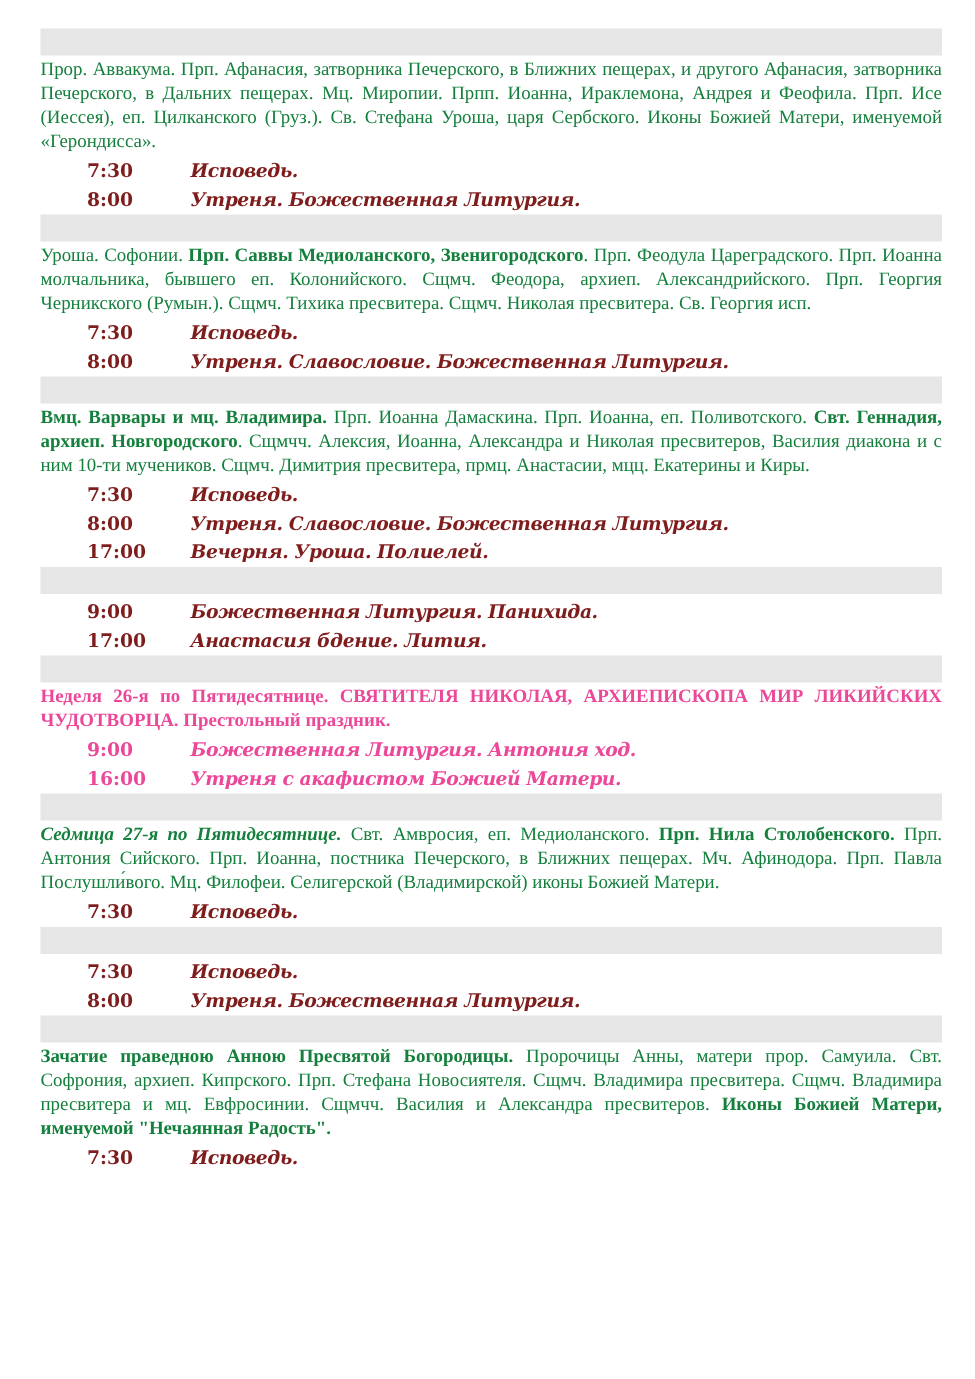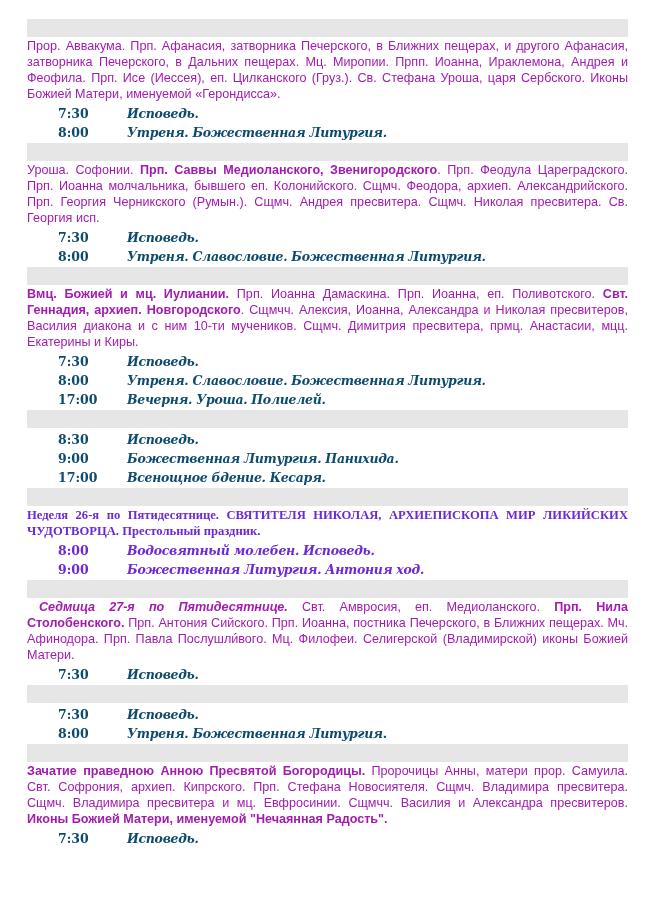--- a/index.html
+++ b/index.html
@@ -12,42 +12,42 @@
       line-height: 18px;
       font-family: "DejaVu Serif", serif;
       font-weight: bold;
       font-size: 14px;
       color: #111;
       white-space: pre;
       overflow: hidden;
       letter-spacing: 0;
     }
     .saints {
-      font-family: Liberation Sans, sans-serif;
+      font-family: Liberation Serif, serif;
       font-size: 12.6px;
       line-height: 16px;
-      color: #a21caf;
+      color: #15803d;
       text-align: justify;
       margin: 1px 0 0 0;
     }
     .saints b { font-weight: bold; }
-    .saints i { font-style: italic; font-weight: bold; margin-left: 12px; }
+    .saints i { font-style: italic; font-weight: bold; }
     .services { margin: 2px 0 1px 0; }
     .service {
       height: 19px;
       line-height: 19px;
       font-family: "DejaVu Serif", serif;
       font-size: 12.5px;
       font-weight: bold;
-      color: #0c4a6e;
+      color: #7f1d1d;
       white-space: nowrap;
     }
     .service .time { display: inline-block; width: 69px; margin-left: 31px; }
     .service .name { font-style: italic; font-family: "DejaVu Serif", serif; font-size: 12.5px; letter-spacing: -0.3px; }
-    .feast .day-header, .feast .saints, .feast .service { color: #6d28d9; }
+    .feast .day-header, .feast .saints, .feast .service { color: #ec4899; }
     .feast .saints { font-weight: bold; font-family: "Liberation Serif", serif; }
   </style>
 </head>
 <body>
 
 <div class="page" id="page">
     <section class="day">
     <div class="day-header">
       
     </div>
@@ -58,74 +58,71 @@
   </div>
         <div class="service">
     <span class="time">8:00</span><span class="name">Утреня. Божественная Литургия.</span>
   </div>
       </div>
   </section>
     <section class="day">
     <div class="day-header">
       
     </div>
-    <p class="saints"><span>Уроша. Софонии. </span><b>Прп. Саввы Медиоланского, Звенигородского</b><span>. Прп. Феодула Цареградского. Прп. Иоанна молчальника, бывшего еп. Колонийского. Сщмч. Феодора, архиеп. Александрийского. Прп. Георгия Черникского (Румын.). Сщмч. Андрея пресвитера. Сщмч. Николая пресвитера. Св. Георгия исп.</span></p>
+    <p class="saints"><span>Уроша. Софонии. </span><b>Прп. Саввы Медиоланского, Звенигородского</b><span>. Прп. Феодула Цареградского. Прп. Иоанна молчальника, бывшего еп. Колонийского. Сщмч. Феодора, архиеп. Александрийского. Прп. Георгия Черникского (Румын.). Сщмч. Тихика пресвитера. Сщмч. Николая пресвитера. Св. Георгия исп.</span></p>
     <div class="services">
         <div class="service">
     <span class="time">7:30</span><span class="name">Исповедь.</span>
   </div>
         <div class="service">
     <span class="time">8:00</span><span class="name">Утреня. Славословие. Божественная Литургия.</span>
   </div>
       </div>
   </section>
     <section class="day">
     <div class="day-header">
       
     </div>
-    <p class="saints"><b>Вмц. Божией и мц. Иулиании.</b><span> Прп. Иоанна Дамаскина. Прп. Иоанна, еп. Поливотского. </span><b>Свт. Геннадия, архиеп. Новгородского</b><span>. Сщмчч. Алексия, Иоанна, Александра и Николая пресвитеров, Василия диакона и с ним 10-ти мучеников. Сщмч. Димитрия пресвитера, прмц. Анастасии, мцц. Екатерины и Киры.</span></p>
+    <p class="saints"><b>Вмц. Варвары и мц. Владимира.</b><span> Прп. Иоанна Дамаскина. Прп. Иоанна, еп. Поливотского. </span><b>Свт. Геннадия, архиеп. Новгородского</b><span>. Сщмчч. Алексия, Иоанна, Александра и Николая пресвитеров, Василия диакона и с ним 10-ти мучеников. Сщмч. Димитрия пресвитера, прмц. Анастасии, мцц. Екатерины и Киры.</span></p>
     <div class="services">
         <div class="service">
     <span class="time">7:30</span><span class="name">Исповедь.</span>
   </div>
         <div class="service">
     <span class="time">8:00</span><span class="name">Утреня. Славословие. Божественная Литургия.</span>
   </div>
         <div class="service">
     <span class="time">17:00</span><span class="name">Вечерня. Уроша. Полиелей.</span>
   </div>
       </div>
   </section>
     <section class="day">
     <div class="day-header">
       
     </div>
     <div class="services">
         <div class="service">
-    <span class="time">8:30</span><span class="name">Исповедь.</span>
-  </div>
-        <div class="service">
     <span class="time">9:00</span><span class="name">Божественная Литургия. Панихида.</span>
   </div>
         <div class="service">
-    <span class="time">17:00</span><span class="name">Всенощное бдение. Кесаря.</span>
+    <span class="time">17:00</span><span class="name">Анастасия бдение. Лития.</span>
   </div>
       </div>
   </section>
     <section class="day feast">
     <div class="day-header">
       
     </div>
     <p class="saints"><b>Неделя 26-я по Пятидесятнице. СВЯТИТЕЛЯ НИКОЛАЯ, АРХИЕПИСКОПА МИР ЛИКИЙСКИХ ЧУДОТВОРЦА. Престольный праздник.</b></p>
     <div class="services">
         <div class="service">
-    <span class="time">8:00</span><span class="name">Водосвятный молебен. Исповедь.</span>
+    <span class="time">9:00</span><span class="name">Божественная Литургия. Антония ход.</span>
   </div>
         <div class="service">
-    <span class="time">9:00</span><span class="name">Божественная Литургия. Антония ход.</span>
+    <span class="time">16:00</span><span class="name">Утреня с акафистом Божией Матери.</span>
   </div>
       </div>
   </section>
     <section class="day">
     <div class="day-header">
       
     </div>
     <p class="saints"><i>Седмица 27-я по Пятидесятнице.</i><span> Свт. Амвросия, еп. Медиоланского. </span><b>Прп. Нила Столобенского.</b><span> Прп. Антония Сийского. Прп. Иоанна, постника Печерского, в Ближних пещерах. Мч. Афинодора. Прп. Павла Послушли́вого. Мц. Филофеи. Селигерской (Владимирской) иконы Божией Матери.</span></p>
     <div class="services">
         <div class="service">

